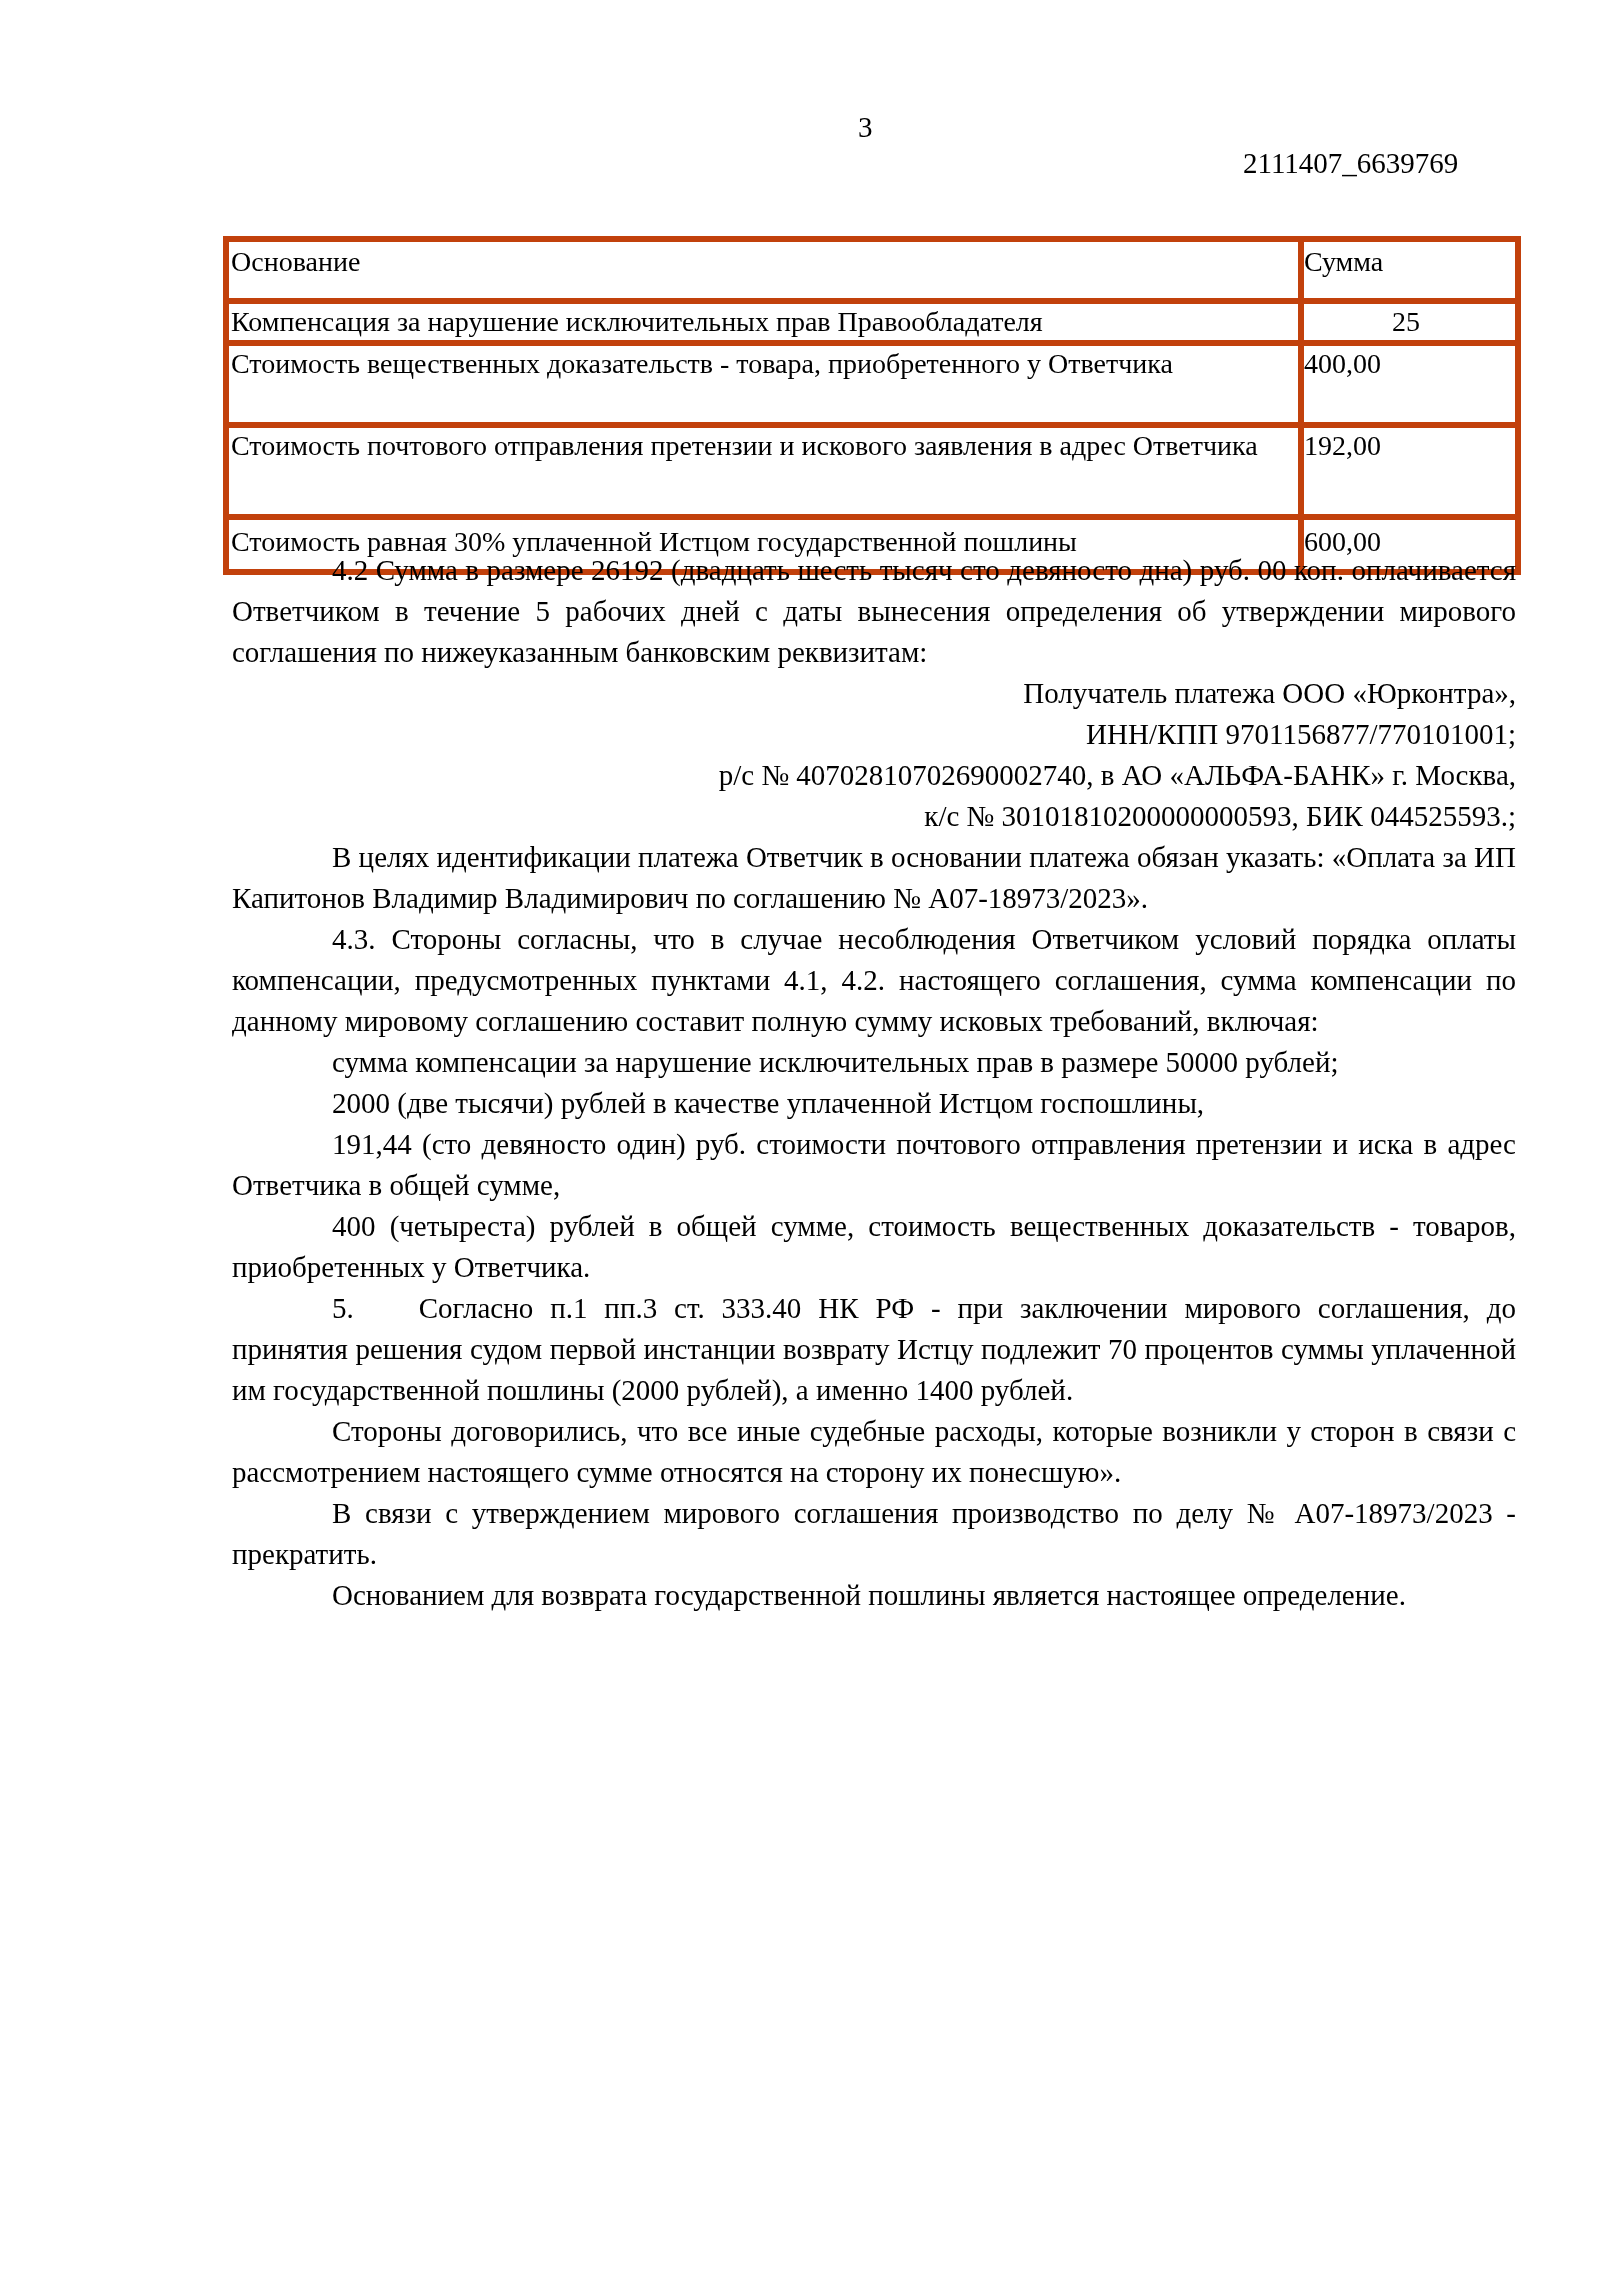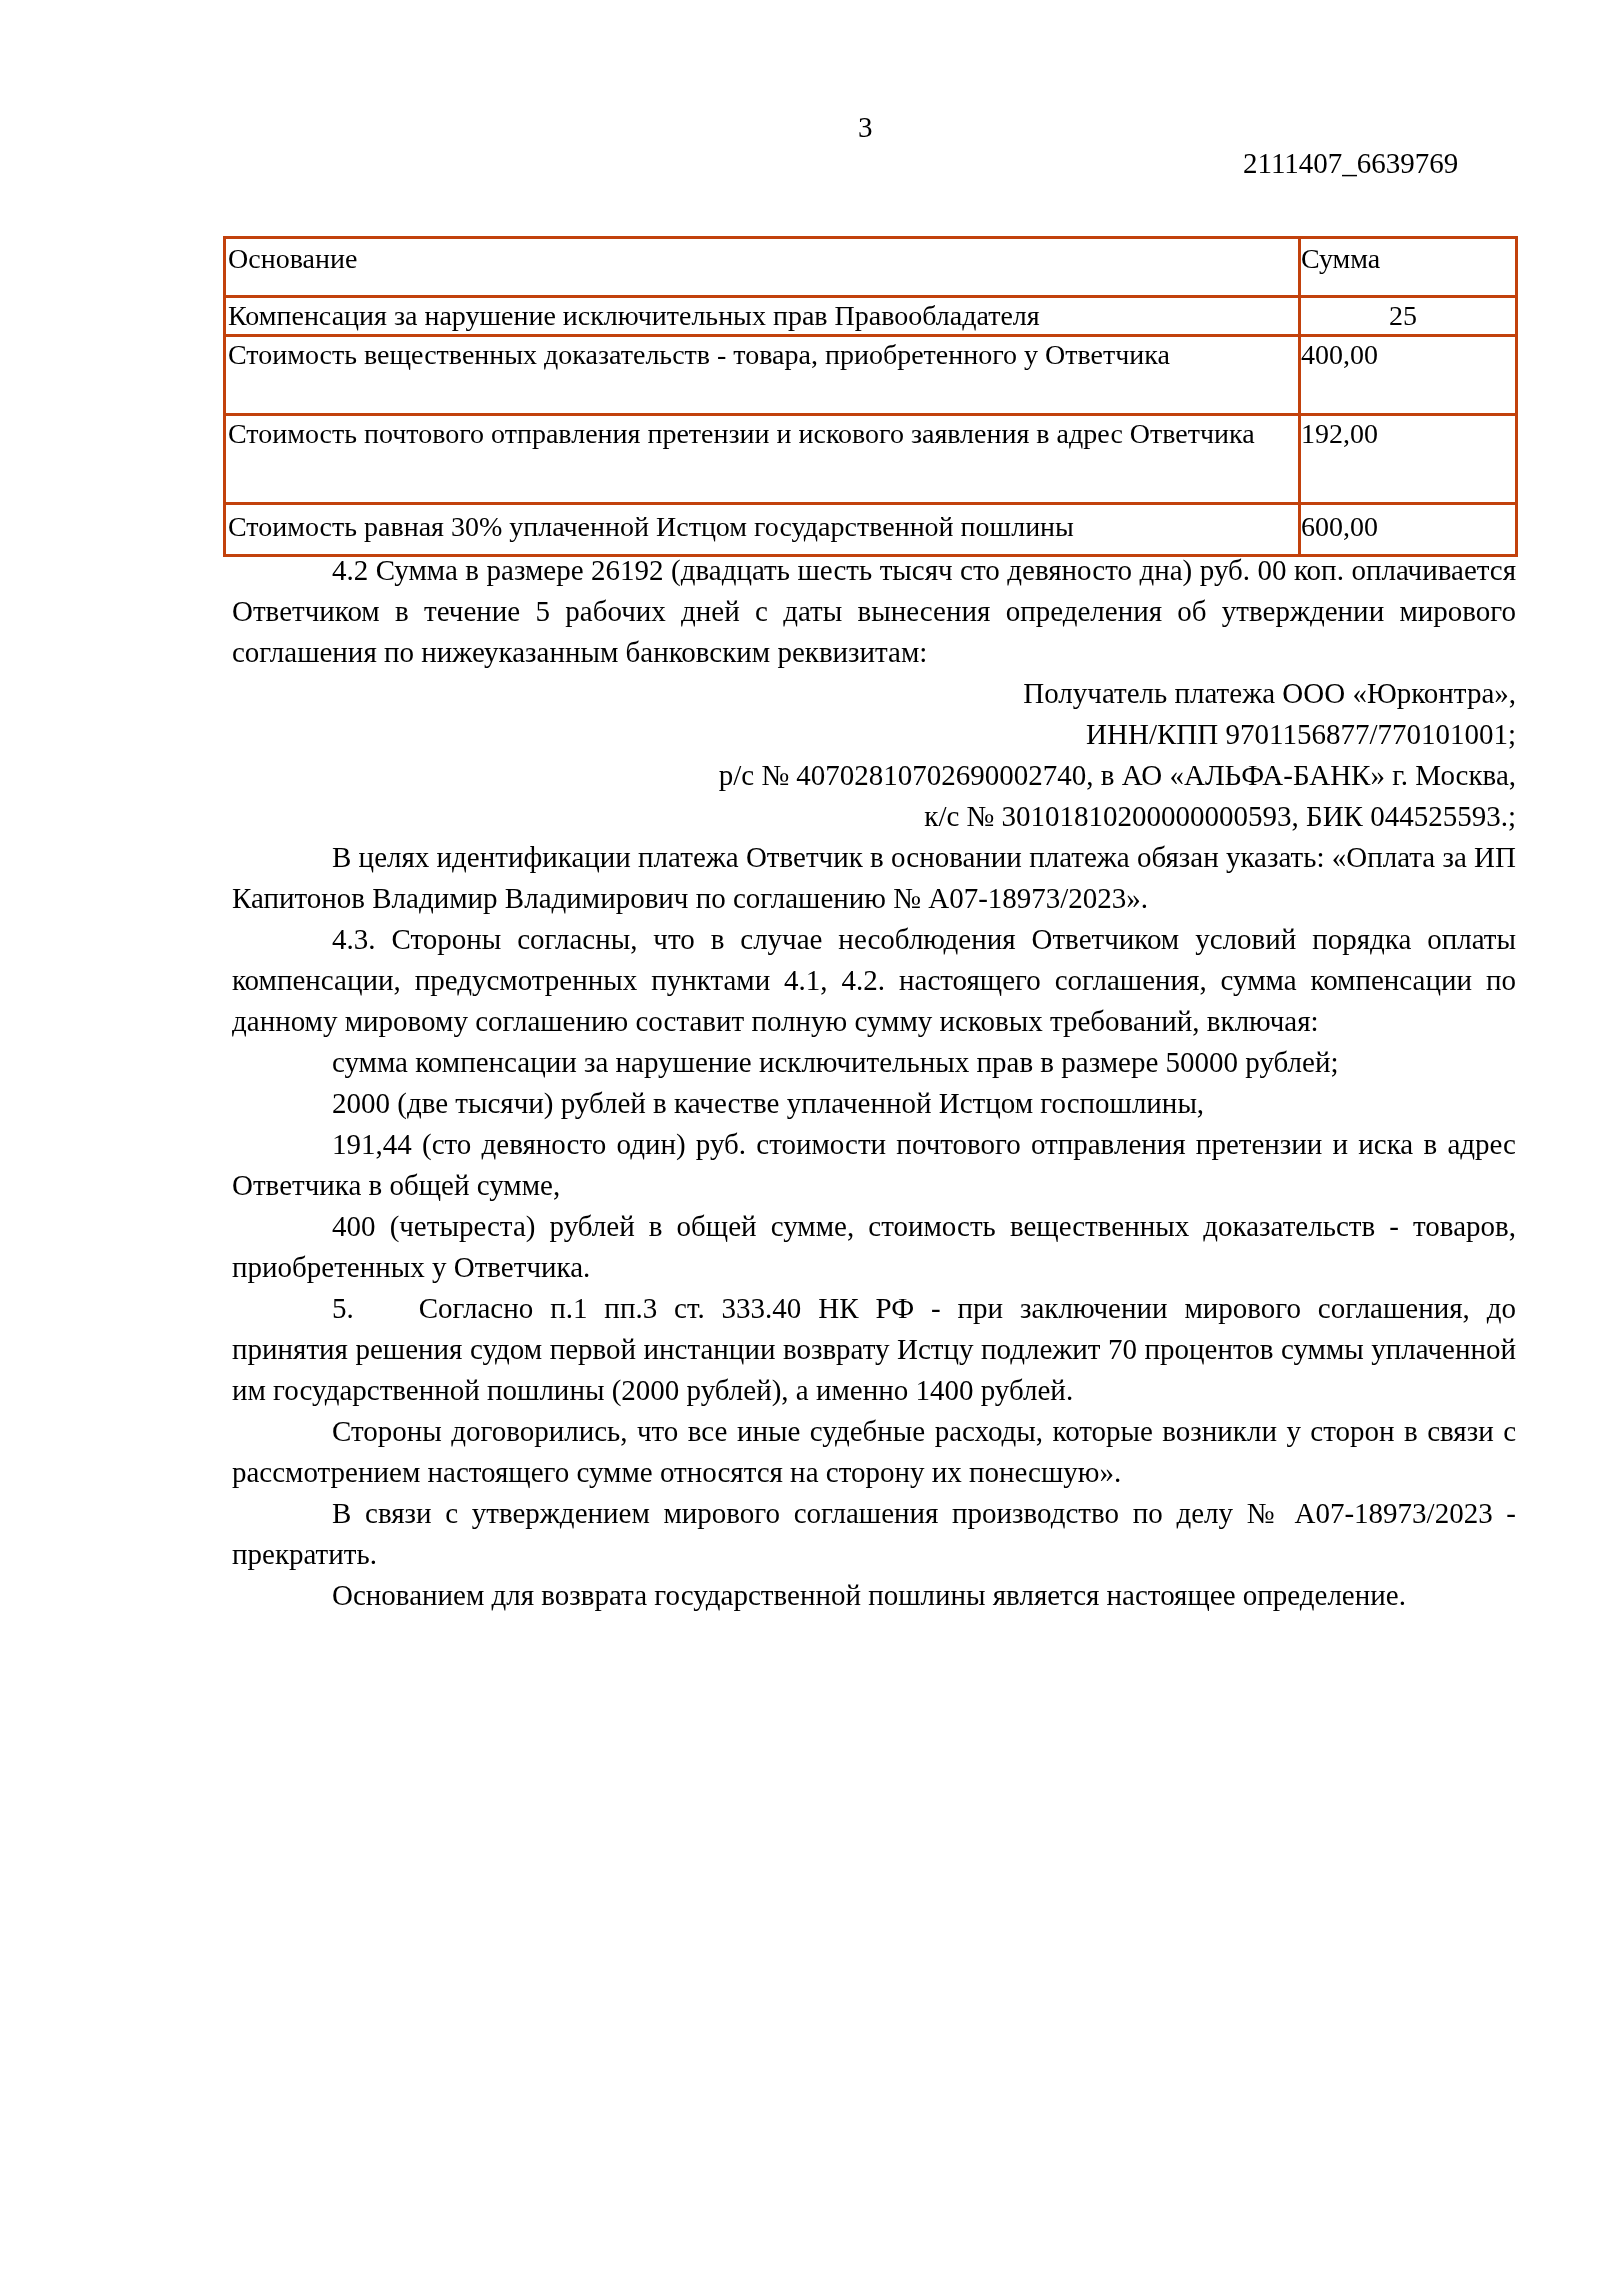--- a/index.html
+++ b/index.html
@@ -17,21 +17,21 @@
       font-size: 29px; line-height: 35px; margin-top: 36px;
     }
     table.claims {
       position: absolute; left: 223px; top: 236px;
       width: 1292px;
       border-collapse: collapse;
       font-size: 28px; line-height: 36px;
       table-layout: fixed;
     }
     table.claims td {
-      border: 3px solid #c2410c;
+      border: 6px solid #c2410c;
       padding: 0 2px 0 2px;
       vertical-align: top;
     }
     table.claims col.c1 { width: 1075px; }
     table.claims col.c2 { width: 217px; }
     td.basis { text-align: justify; text-align-last: left; border-radius: 7px; }
     td.amount { padding-left: 88px !important; }
     td.amount.right { text-align: left; padding-right: 37px !important; padding-left: 0 !important; }
     tr.r-head td { height: 54px; padding-top: 2px; }
     tr.r-1 td { height: 35px; }

